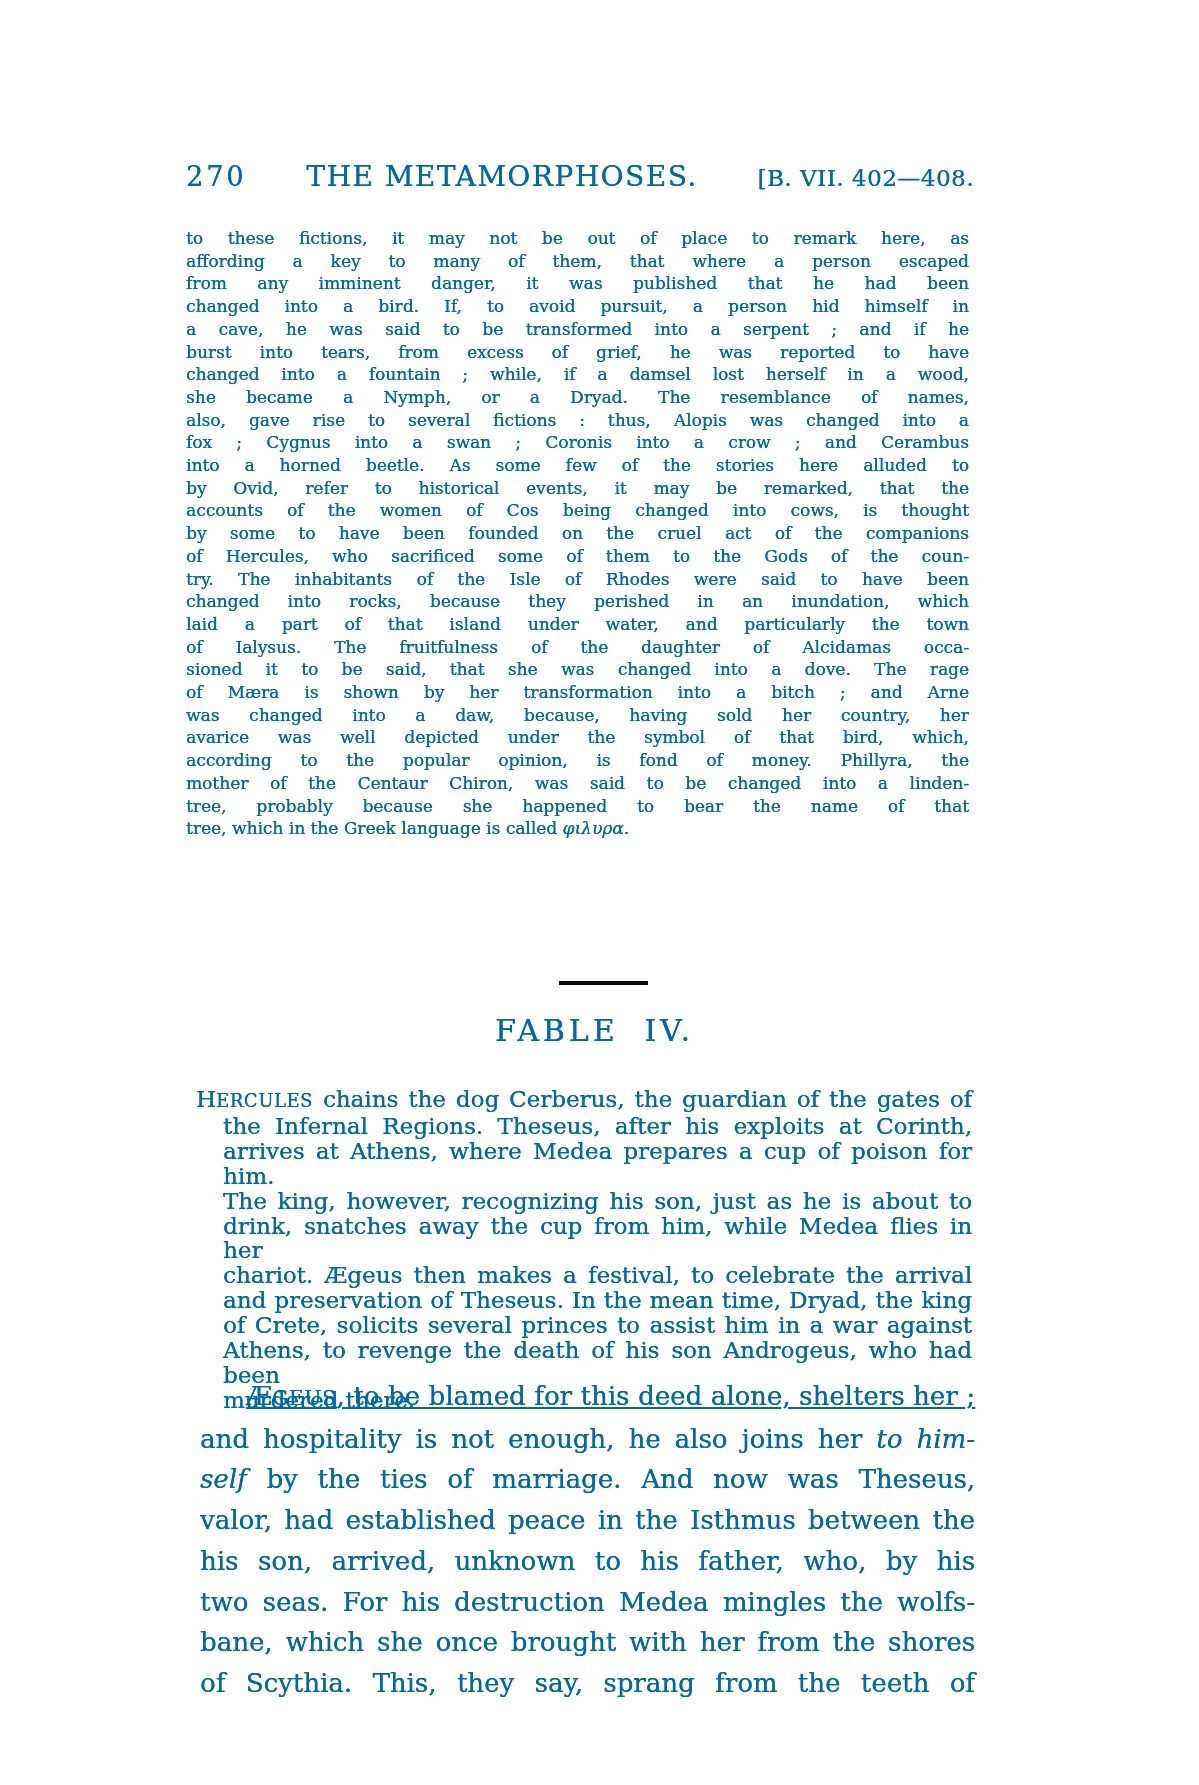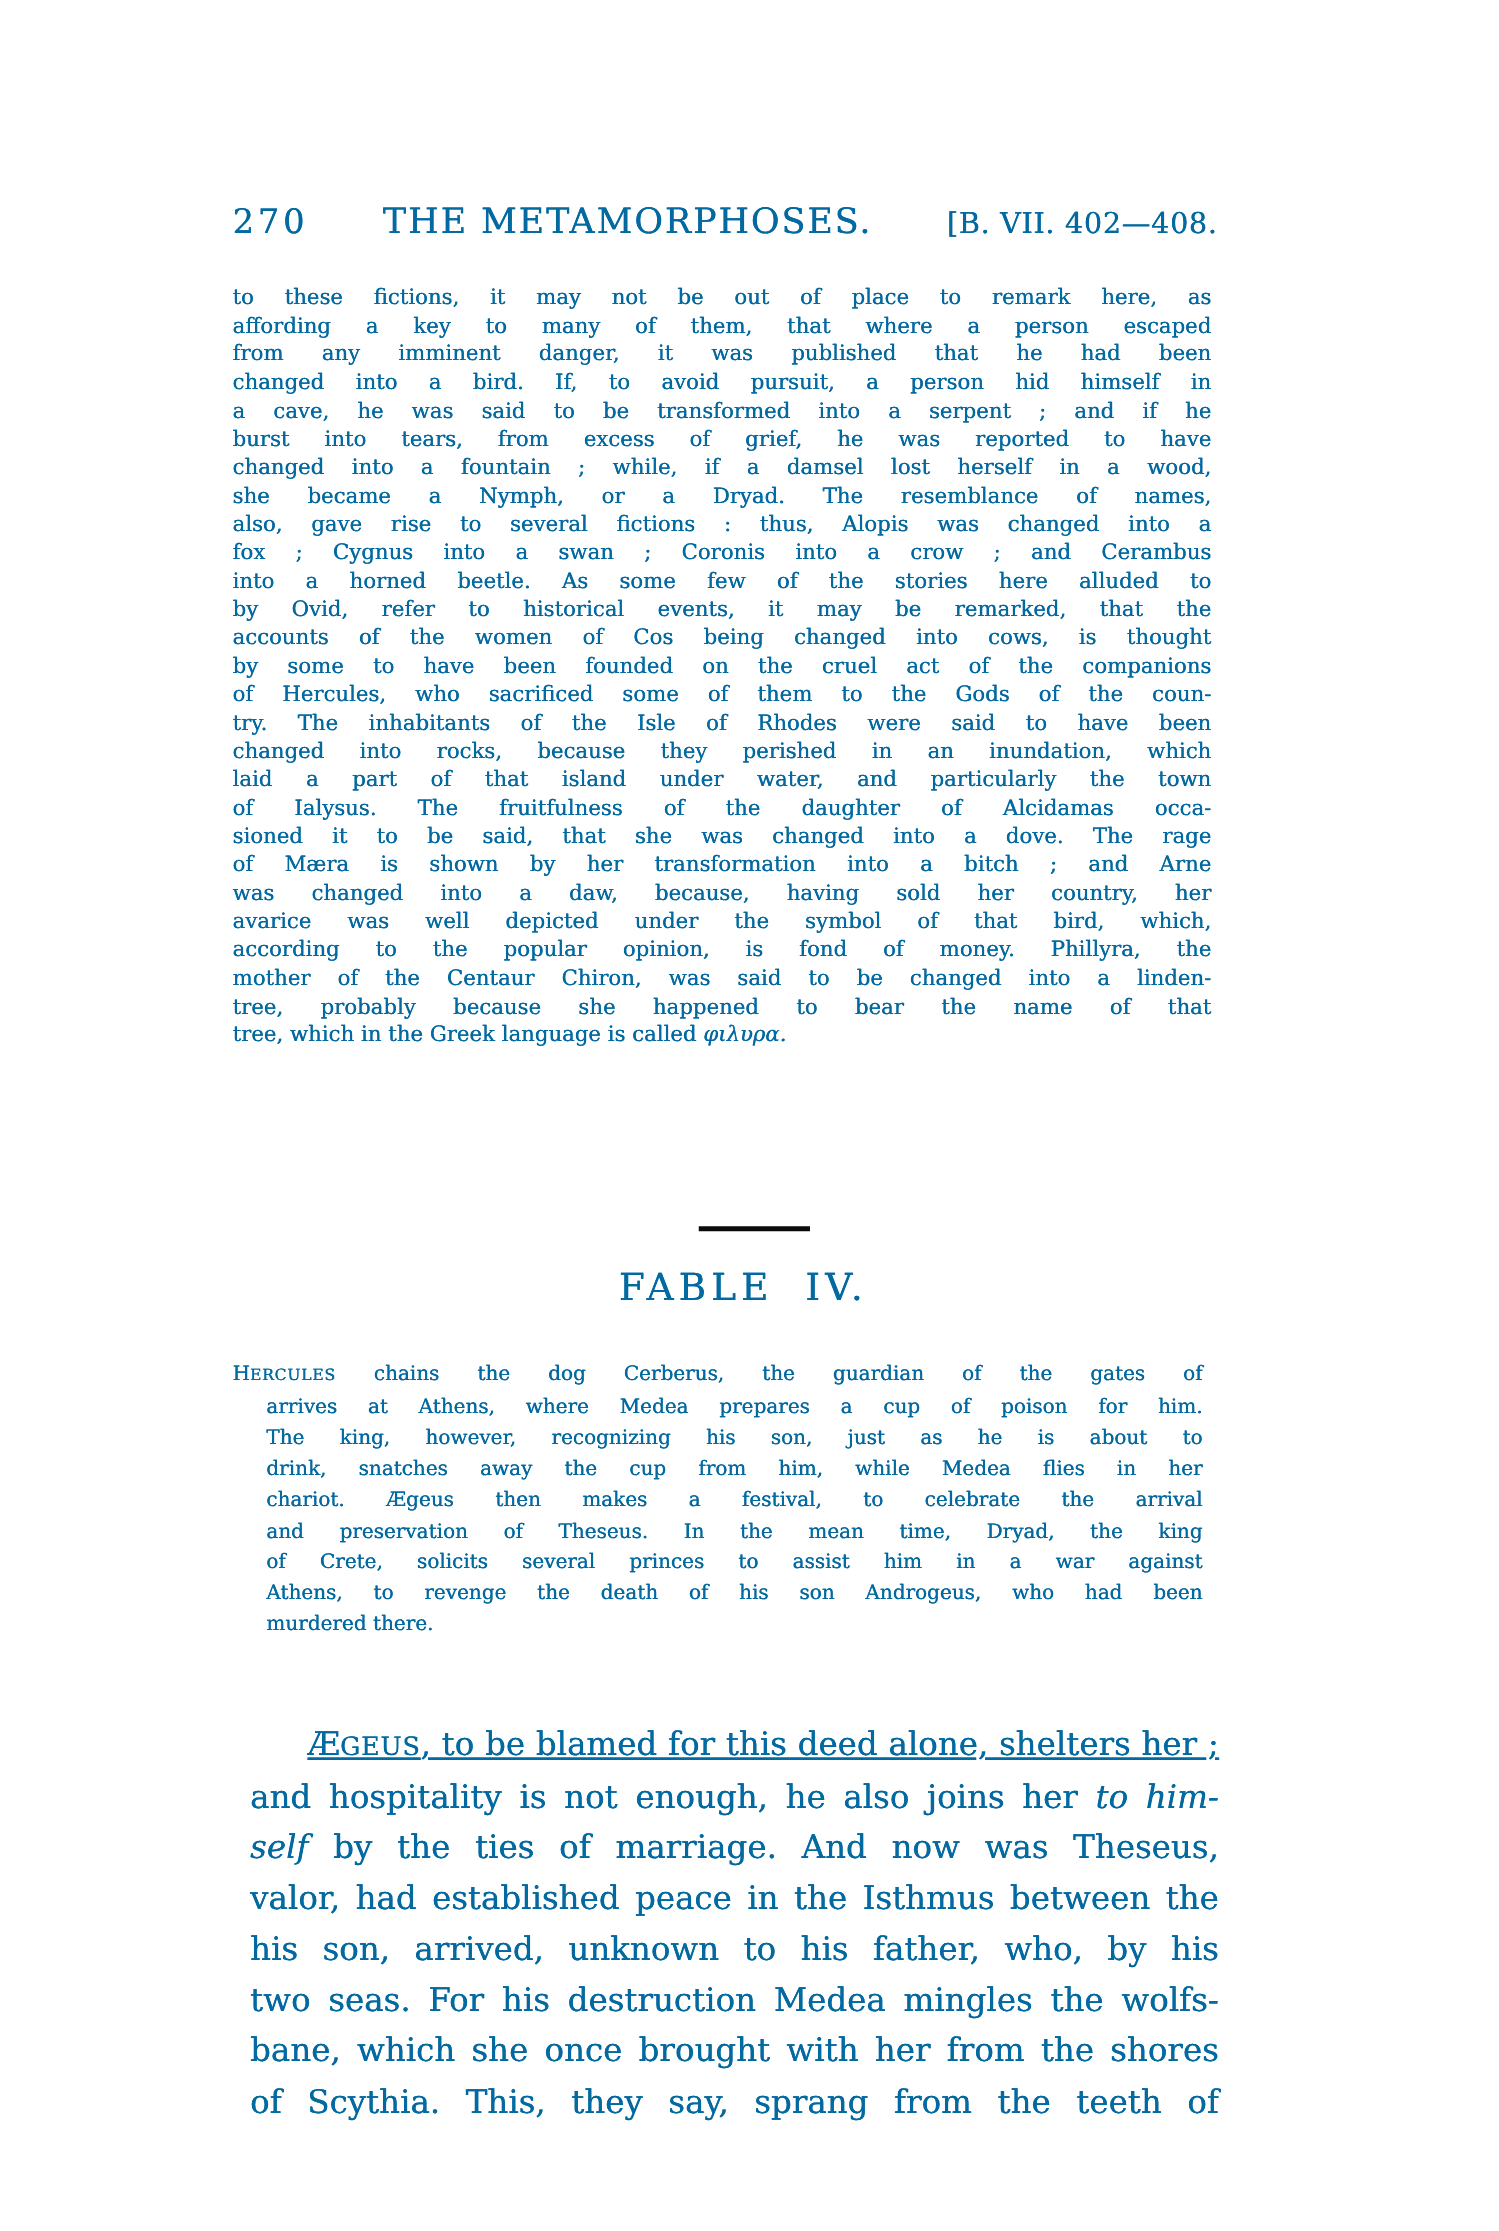--- a/index.html
+++ b/index.html
@@ -52,22 +52,22 @@
     top: 1013px; left: 192px; width: 805px;
     margin: 0;
     text-align: center;
     font-size: 30px; font-weight: normal;
     letter-spacing: 4px; word-spacing: 12px;
   }
 
   
   .summary {
     position: absolute;
-    top: 1087px; left: 186px; width: 776px;
-    font-size: 16px; line-height: 24.9px;
+    top: 1087px; left: 196px; width: 776px;
+    font-size: 23px; line-height: 24.9px;
   }
   .summary .line:not(:first-child) { padding-left: 27px; }
 
   
   .bodytext {
     position: absolute;
     top: 1376px; left: 200px; width: 775px;
     font-size: 26px; line-height: 40.7px;
   }
   .bodytext .line:first-child { text-indent: 46px; text-decoration: underline; }
@@ -115,20 +115,21 @@
       <div class="line">tree, probably because she happened to bear the name of that</div>
       <div class="line lastline"><span>tree, which in the Greek language is called </span><span class="it">φιλυρα.</span></div>
   </section>
 
   <div class="divider"></div>
 
   <h2 class="fable-heading">FABLE IV.</h2>
 
   <section class="summary">
     <div class="line"><span>H</span><span class="sc">ERCULES</span><span> chains the dog Cerberus, the guardian of the gates of</span></div>
+      <div class="line">the Infernal Regions.  Theseus, after his exploits at Corinth,</div>
       <div class="line">arrives at Athens, where Medea prepares a cup of poison for him.</div>
       <div class="line">The king, however, recognizing his son, just as he is about to</div>
       <div class="line">drink, snatches away the cup from him, while Medea flies in her</div>
       <div class="line">chariot.  Ægeus then makes a festival, to celebrate the arrival</div>
       <div class="line">and preservation of Theseus.  In the mean time, Dryad, the king</div>
       <div class="line">of Crete, solicits several princes to assist him in a war against</div>
       <div class="line">Athens, to revenge the death of his son Androgeus, who had been</div>
       <div class="line lastline">murdered there.</div>
   </section>
 

